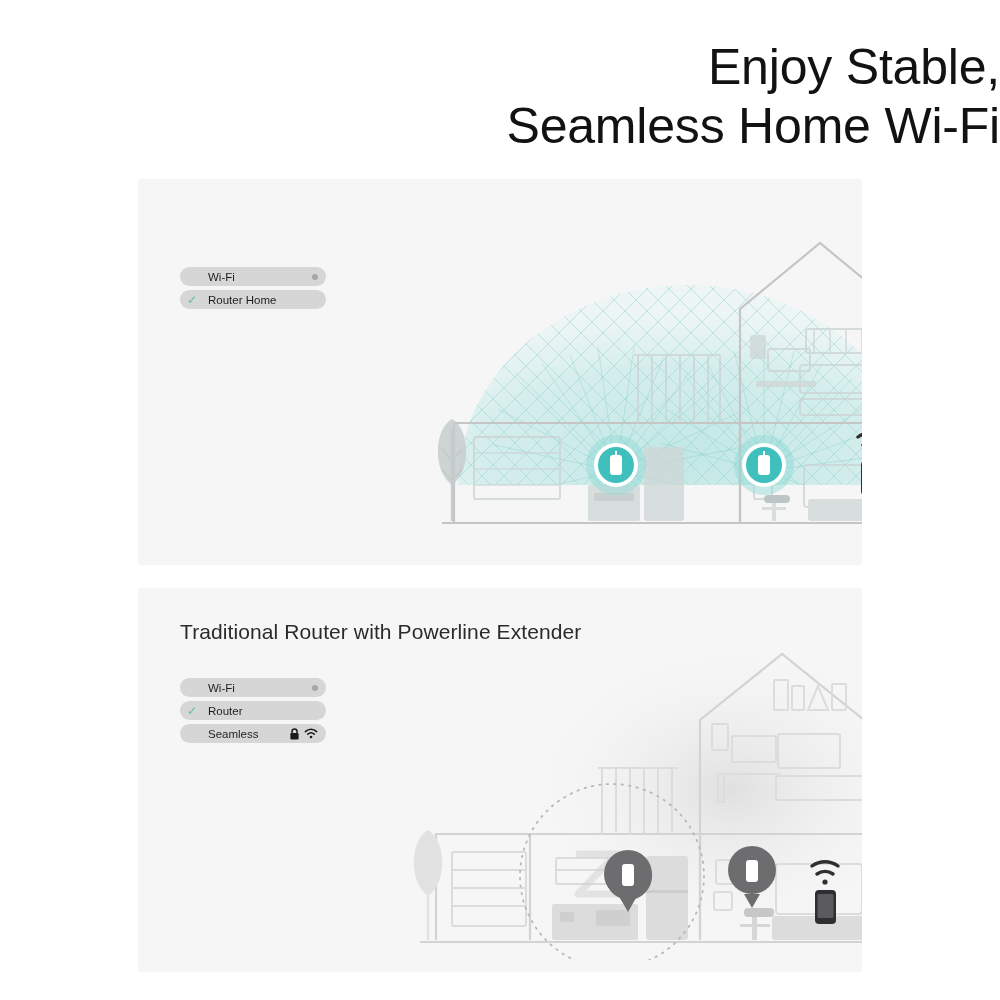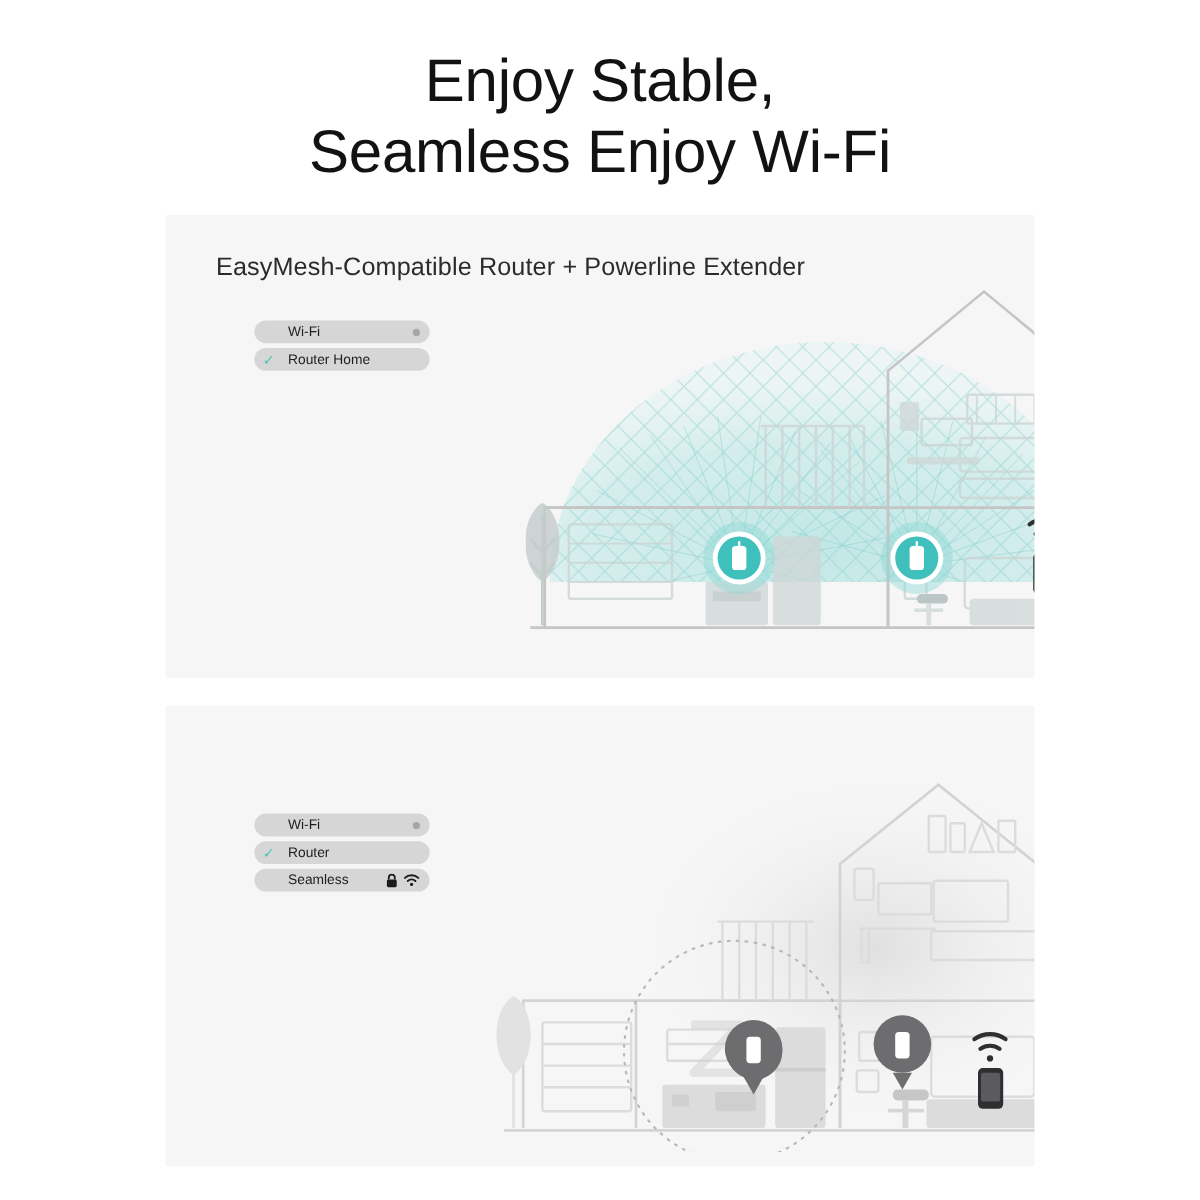--- a/index.html
+++ b/index.html
@@ -7,21 +7,21 @@
     width: 1000px; height: 1000px;
     background: #ffffff;
     font-family: "Liberation Sans", sans-serif;
     overflow: hidden;
   }
   .page { position: relative; width: 1000px; height: 1000px; background:#fff; }
 
   
   .title {
     position:absolute; left:0; top:38px; width:1000px;
-    text-align:center;
+    text-align:right;
     font-size:50px; line-height:59px; font-weight:400;
     color:#111214; letter-spacing:-0.2px;
   }
   .title .l2 { display:block; }
 
   
   .panel {
     position:absolute; left:138px; width:724px;
     background:#f6f6f6; border-radius:2px; overflow:hidden;
   }
@@ -37,21 +37,21 @@
   
   .legend { position:absolute; left:42px; display:flex; flex-direction:column; gap:4px; }
   #legend-1 { top:88px; }
   #legend-2 { top:90px; }
 
   .pill {
     display:flex; align-items:center;
     height:19px; width:146px;
     background:#d6d6d6; border-radius:10px;
     padding:0 8px 0 6px;
-    font-size:11.5px; color:#1e1e20;margin-left:32px;
+    font-size:11.5px; color:#1e1e20;
   }
   .pill .tick {
     width:12px; flex:0 0 12px; text-align:center;
     color:#4fc3b5; font-size:12px; line-height:1;
   }
   .pill .tick.empty { color:transparent; }
   .pill .pill-label { flex:1 1 auto; padding-left:10px; white-space:nowrap; }
   .pill .pill-icons { display:flex; align-items:center; gap:4px; }
 
   .dot-icon {
@@ -65,26 +65,25 @@
   #art-1 { left:300px; top:44px; }
   #art-2 { left:262px; top:52px; }
 </style>
 </head>
 <body>
 
 <div class="page">
 
   <h1 class="title">
     <span>Enjoy Stable,</span>
-    <span class="l2">Seamless Enjoy Wi-Fi</span>
+    <span class="l2">Seamless Home Wi-Fi</span>
   </h1>
 
   <section class="panel" id="panel-1">
 
-    <div class="panel-heading">EasyMesh-Compatible Router + Powerline Extender</div>
 
     <div class="legend" id="legend-1">
       <div class="pill">
         <span class="tick empty">✓</span>
         <span class="pill-label">Wi-Fi</span>
         <span class="pill-icons">
           <span class="dot-icon"></span>
         </span>
       </div>
       <div class="pill">
@@ -205,20 +204,21 @@
           <circle cx="433" cy="230" r="2.6" fill="#2f2f31"></circle>
           <rect x="423" y="238" width="21" height="34" rx="4" fill="#2f2f31"></rect>
           <rect x="425.5" y="242" width="16" height="24" rx="1.5" fill="#5b5b5f"></rect>
         </g>
       </svg>
     </div>
   </section>
 
   <section class="panel" id="panel-2">
 
+    <div class="panel-heading">Traditional Router with Powerline Extender</div>
 
     <div class="legend" id="legend-2">
       <div class="pill">
         <span class="tick empty">✓</span>
         <span class="pill-label">Wi-Fi</span>
         <span class="pill-icons">
           <span class="dot-icon"></span>
         </span>
       </div>
       <div class="pill">

